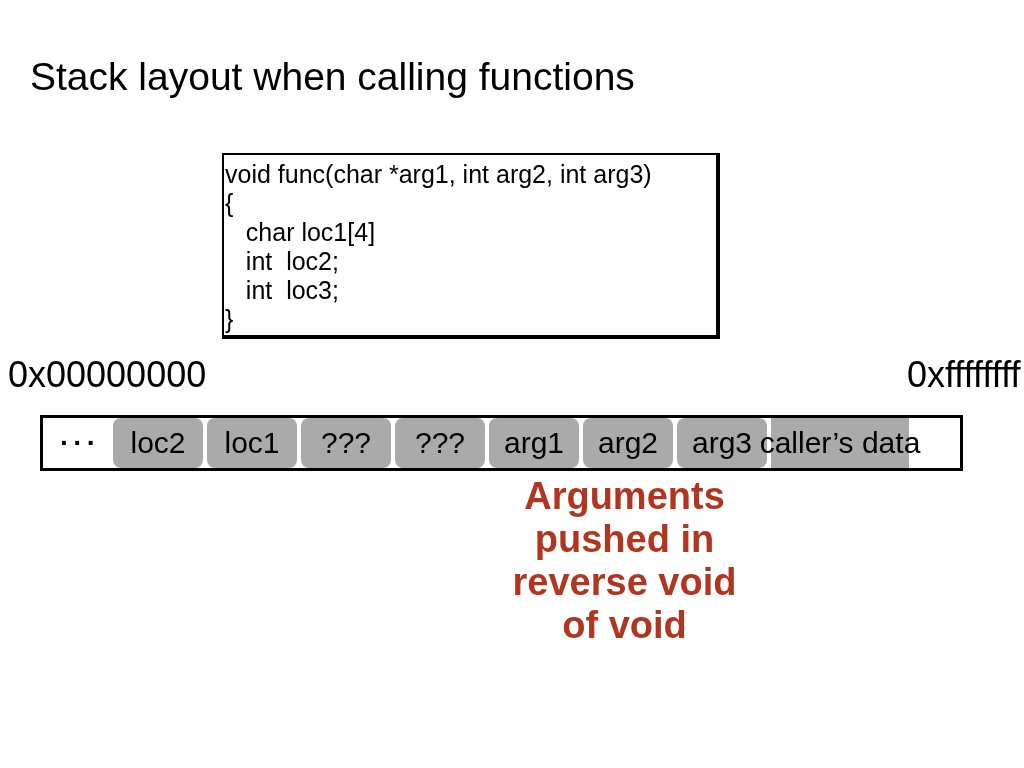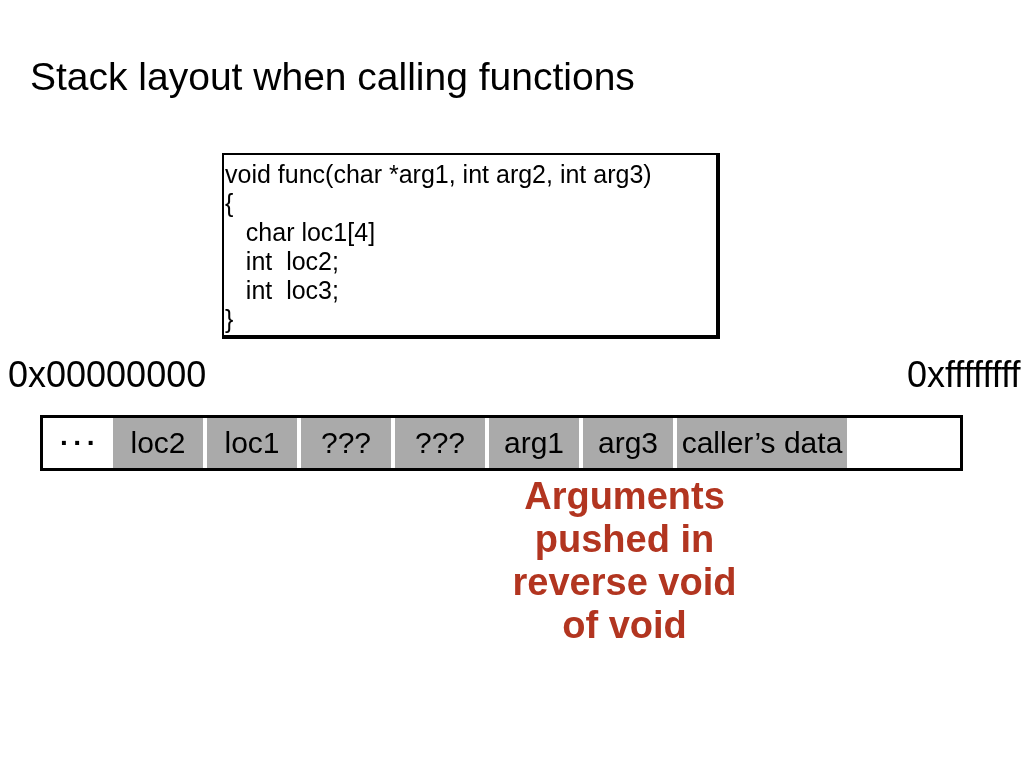--- a/index.html
+++ b/index.html
@@ -93,23 +93,24 @@
     font-weight: bold;
     font-size: 28px;
     letter-spacing: 4px;
     padding-left: 8px;
     box-sizing: border-box;
   }
   .cell.gray {
     width: 90px;
     background: #aaaaaa;
     margin-left: 4px;
+    border-radius: 8px;
   }
   .cell.wide {
-    width: 170px;
+    width: 138px;
     background: #aaaaaa;
     margin-left: 4px;
   }
 
   
   .note {
     position: absolute;
     color: #b23520;
     font-weight: bold;
     text-align: center;
@@ -150,20 +151,21 @@
 
   <div class="addr addr-high">0xffffffff</div>
 
   <div class="stack-bar">
       <div class="cell ellipsis">···</div>
       <div class="cell gray">loc2</div>
       <div class="cell gray">loc1</div>
       <div class="cell gray">???</div>
       <div class="cell gray">???</div>
       <div class="cell gray">arg1</div>
+      <div class="cell gray">arg2</div>
       <div class="cell gray">arg3</div>
       <div class="cell wide">caller’s data</div>
     </div>
 
 
   <div class="note note-right">
       <div class="note-line">Arguments</div>
       <div class="note-line">pushed in</div>
       <div class="note-line">reverse void</div>
       <div class="note-line">of void</div>

